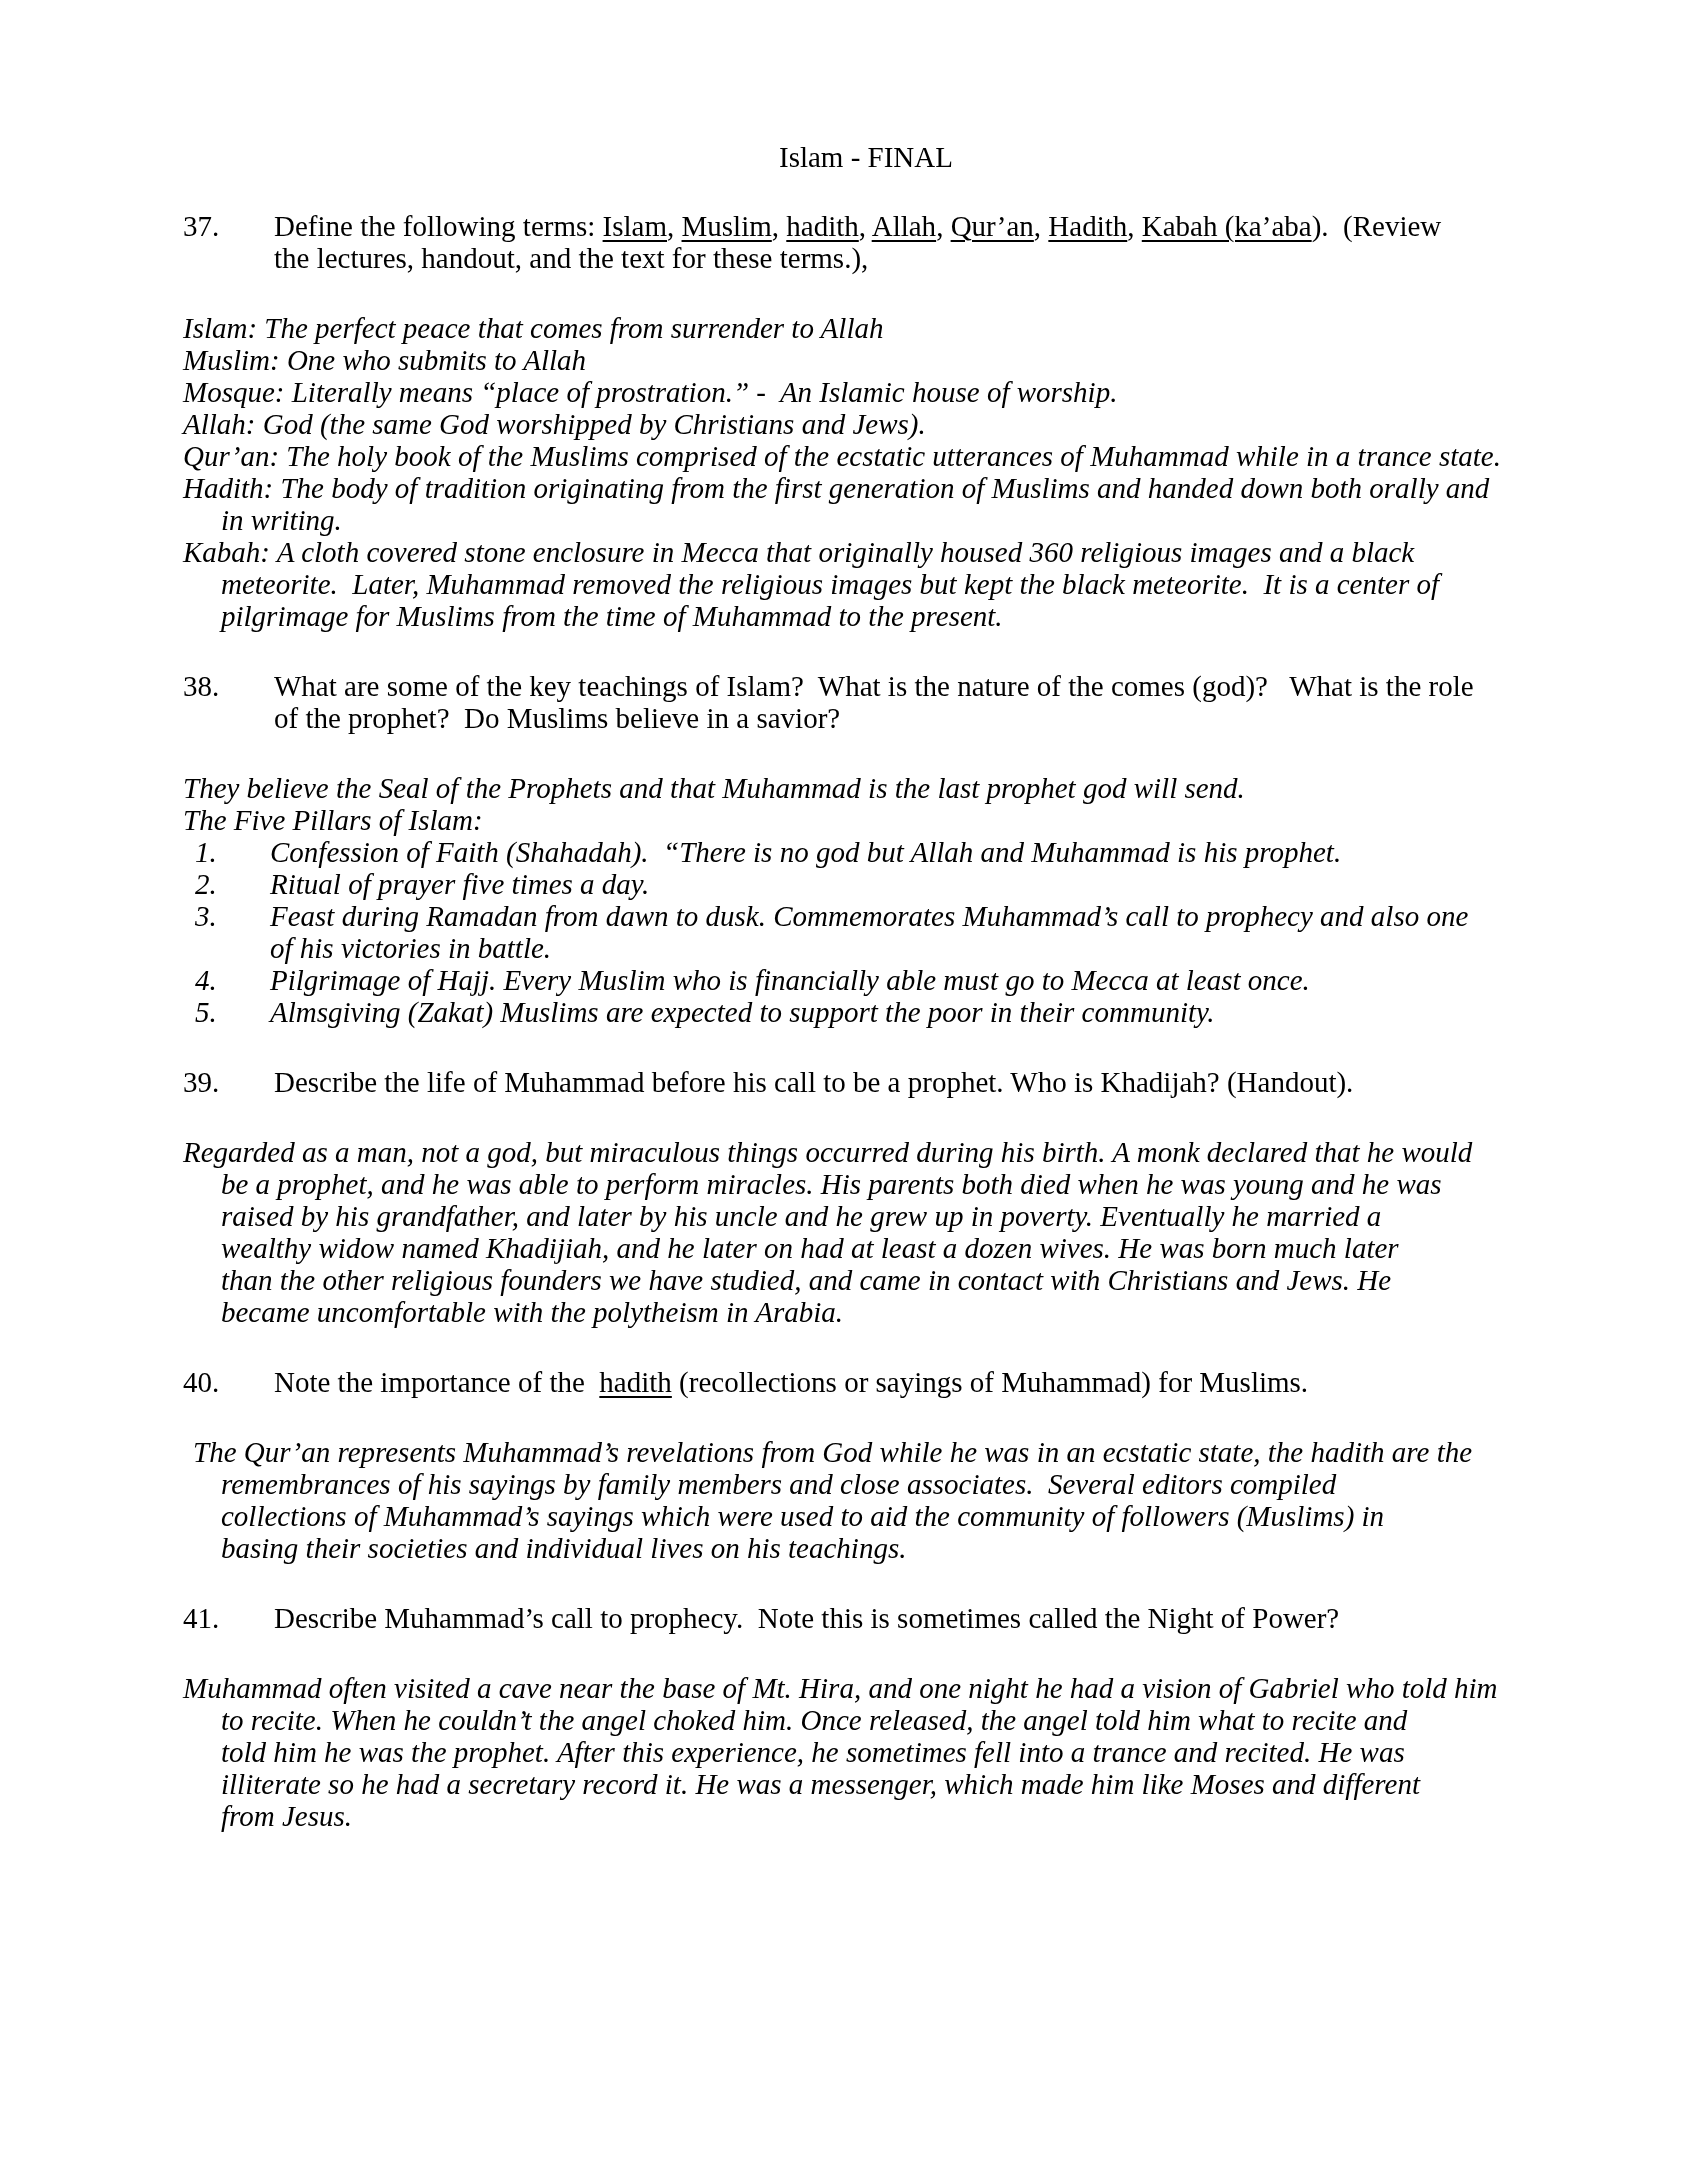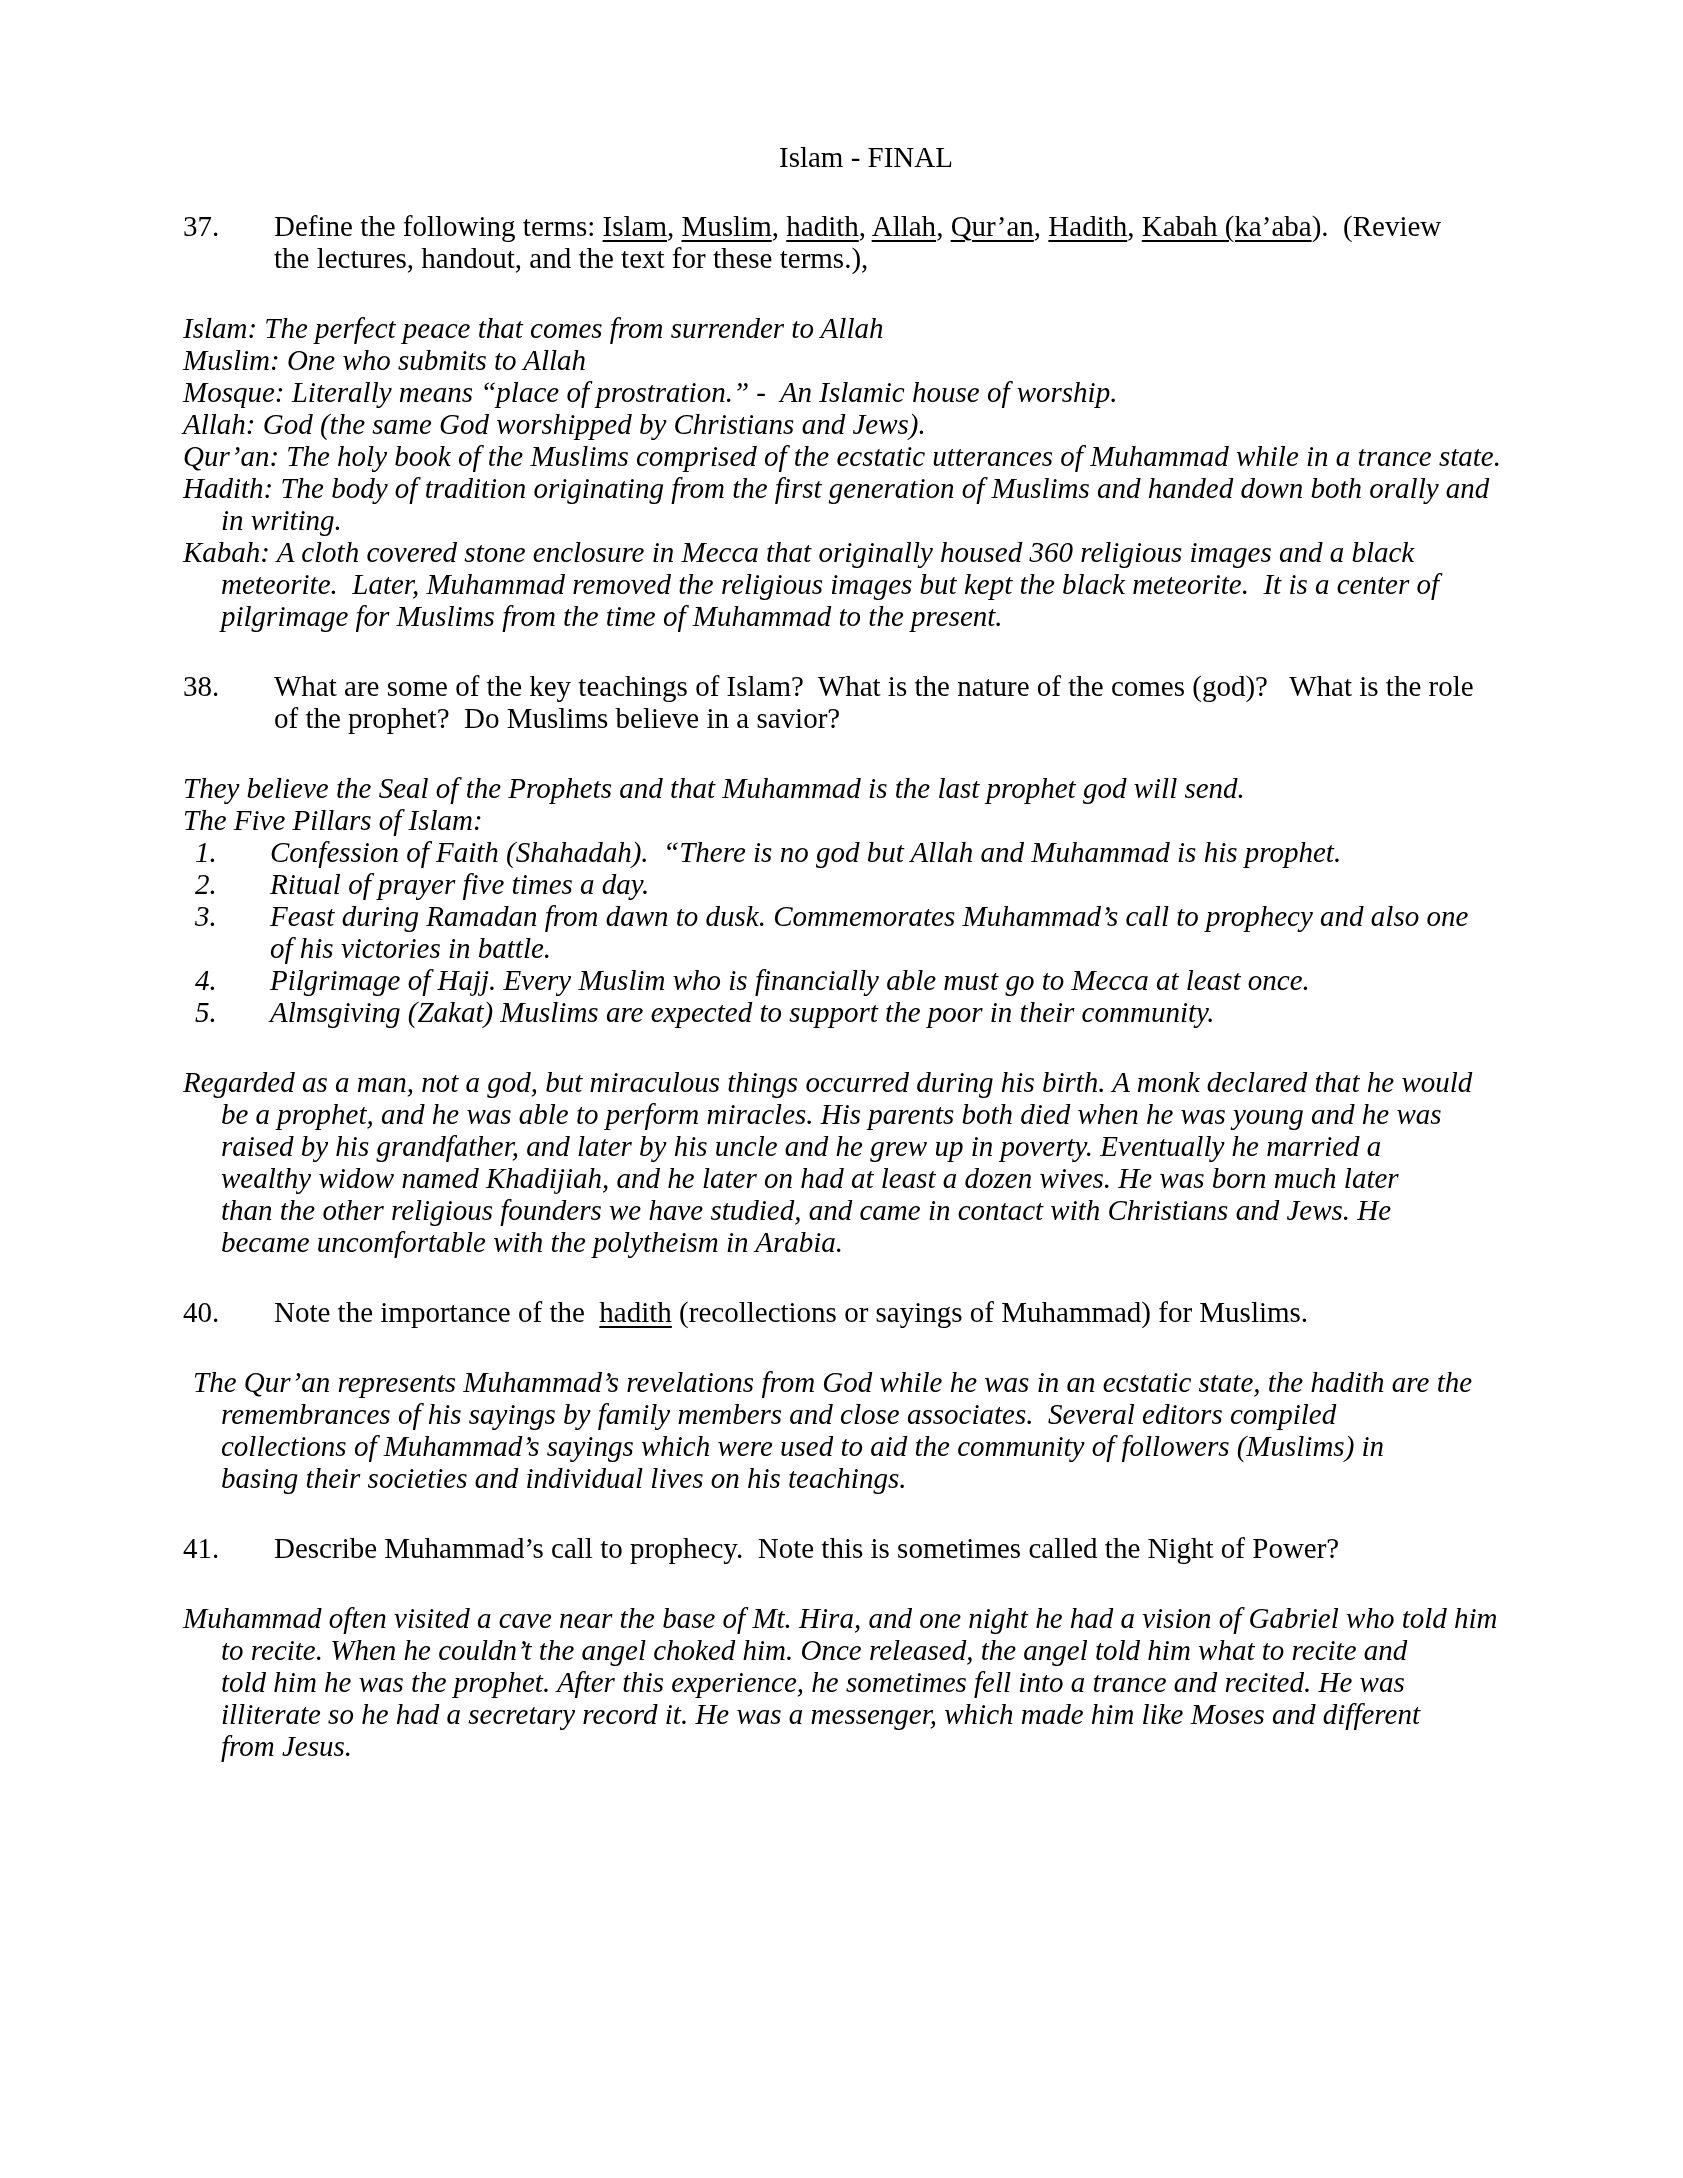--- a/index.html
+++ b/index.html
@@ -93,20 +93,24 @@
         <span class="pnum">4.</span>
         <span class="ptext">Pilgrimage of Hajj. Every Muslim who is financially able must go to Mecca at least once.</span>
       </div>
       <div class="pillar">
         <span class="pnum">5.</span>
         <span class="ptext">Almsgiving (Zakat) Muslims are expected to support the poor in their community.</span>
       </div>
     </div>
   </div>
 
+  <div class="q">
+    <span class="qnum">39.</span>
+    <div class="qtext">Describe the life of Muhammad before his call to be a prophet. Who is Khadijah? (Handout).</div>
+  </div>
 
   <div class="ans">
     <div class="hang">Regarded as a man, not a god, but miraculous things occurred during his birth. A monk declared that he would
 be a prophet, and he was able to perform miracles. His parents both died when he was young and he was
 raised by his grandfather, and later by his uncle and he grew up in poverty. Eventually he married a
 wealthy widow named Khadijiah, and he later on had at least a dozen wives. He was born much later
 than the other religious founders we have studied, and came in contact with Christians and Jews. He
 became uncomfortable with the polytheism in Arabia.</div>
   </div>
 

